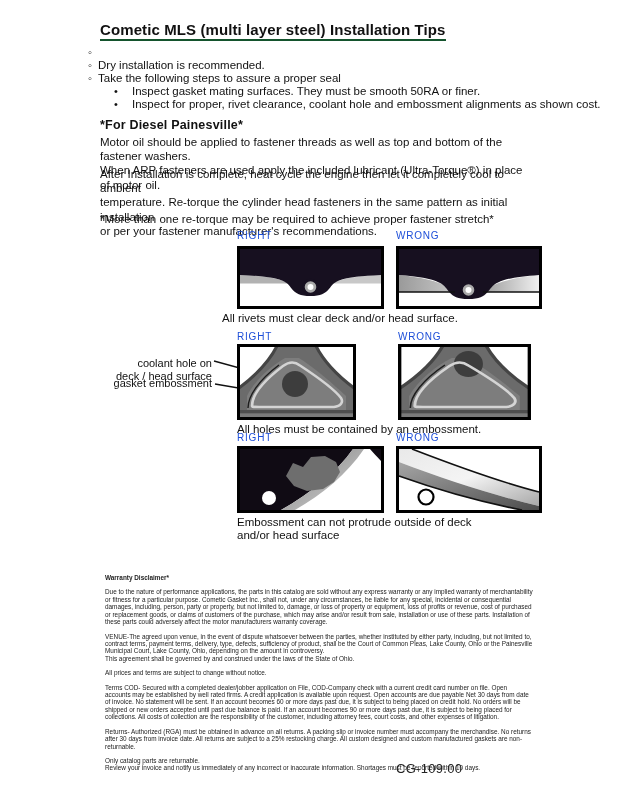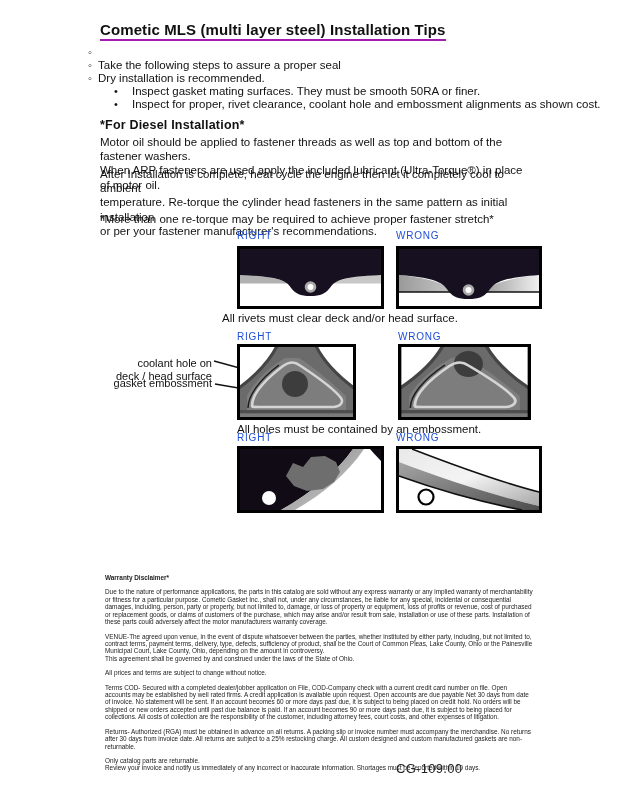--- a/index.html
+++ b/index.html
@@ -3,21 +3,21 @@
 <meta charset="utf-8">
 <style>
   html,body{margin:0;padding:0;background:#ffffff;}
   .page{
     position:relative;width:618px;height:800px;background:#ffffff;overflow:hidden;
     font-family:"Liberation Sans", sans-serif;color:#111111;
   }
   .abs{position:absolute;}
   .title{
     left:100px;top:21px;font-size:15px;font-weight:bold;
-    border-bottom:2px solid #a21caf;padding-bottom:1px;letter-spacing:.1px;
+    border-bottom:2px solid #14532d;padding-bottom:1px;letter-spacing:.1px;
   }
   .bullets{left:88px;top:46px;font-size:11.5px;line-height:13px;}
   .b-row{display:flex;align-items:flex-start;}
   .b-row .mk{width:10px;flex:0 0 10px;text-align:left;}
   .b-row.main .mk::before{content:"\25E6";font-size:11px;}
   .b-row.sub{margin-left:26px;gap:8px;}
   .b-row.sub .mk::before{content:"\2022";font-size:11px;}
   .h2{left:100px;top:118px;font-size:12.5px;font-weight:bold;letter-spacing:.2px;}
   .para{left:100px;width:432px;font-size:11.5px;line-height:14.2px;white-space:pre-line;}
   .p1{top:135px;}
@@ -38,37 +38,37 @@
 <div class="page">
 
   <div class="abs title">Cometic MLS (multi layer steel) Installation Tips</div>
 
   <div class="abs bullets">
     <div class="b-row main">
         <span class="mk"></span>
       </div>
     <div class="b-row main">
         <span class="mk"></span>
+        <span>Dry installation is recommended.</span>
+      </div>
+    <div class="b-row main">
+        <span class="mk"></span>
         <span>Take the following steps to assure a proper seal</span>
       </div>
-    <div class="b-row main">
-        <span class="mk"></span>
-        <span>Dry installation is recommended.</span>
-      </div>
     <div class="b-row sub">
         <span class="mk"></span>
         <span>Inspect gasket mating surfaces.  They must be smooth 50RA or finer.</span>
       </div>
     <div class="b-row sub">
         <span class="mk"></span>
         <span>Inspect for proper, rivet clearance, coolant hole and embossment alignments as shown cost.</span>
       </div>
   </div>
 
-  <div class="abs h2">*For Diesel Installation*</div>
+  <div class="abs h2">*For Diesel Painesville*</div>
   <div class="abs para p1">Motor oil should be applied to fastener threads as well as top and bottom of the fastener washers.
 When ARP fasteners are used apply the included lubricant (Ultra-Torque®) in place of motor oil.</div>
   <div class="abs para p2">After Installation is complete, heat cycle the engine then let it completely cool to ambient
 temperature. Re-torque the cylinder head fasteners in the same pattern as initial installation
 or per your fastener manufacturer's recommendations.</div>
   <div class="abs para p3">*More than one re-torque may be required to achieve proper fastener stretch*</div>
 
   <div class="abs dg-label" style="left:237px;top:230px;width:147px;">RIGHT</div>
   <div class="abs dg-label" style="left:396px;top:230px;width:146px;">WRONG</div>
 
@@ -197,20 +197,22 @@
       <rect x="0" y="0" width="146" height="67" fill="#ffffff"></rect>
       <path d="M16,3 L3,3 L3,16 C50,34 100,50 143,60 L143,46 C100,35 60,20 16,3 Z" fill="url(#gw1)"></path>
       <path d="M16,3 C60,20 100,35 143,46" fill="none" stroke="#111111" stroke-width="1.6"></path>
       <path d="M3,16 C50,34 100,50 143,60 L143,64 L126,64 C85,56 45,45 3,30 Z" fill="url(#gw2)"></path>
       <path d="M3,30 C45,45 85,56 126,64" fill="none" stroke="#111111" stroke-width="1.6"></path>
       <circle cx="30" cy="51" r="7.5" fill="#ffffff" stroke="#000000" stroke-width="2.2"></circle>
       <rect x="1.5" y="1.5" width="143" height="64" fill="none" stroke="#000000" stroke-width="3"></rect>
     </svg>
   </div>
 
+  <div class="abs caption" style="left:237px;top:516px;width:250px;">Embossment can not protrude outside of deck
+and/or head surface</div>
 
   <div class="abs disclaimer">
     <p class="dh">Warranty Disclaimer*</p>
     <p>Due to the nature of performance applications, the parts in this catalog are sold without any express warranty or any implied warranty of merchantability or fitness for a particular purpose.  Cometic Gasket Inc., shall not, under any circumstances, be liable for any special, incidental or consequential damages, including, person, party or property, but not limited to, damage, or loss of property or equipment, loss of profits or revenue, cost of purchased or replacement goods, or claims of customers of the purchase, which may arise and/or result from sale, installation or use of these parts.  Installation of these parts could adversely affect the motor manufacturers warranty coverage.</p>
     <p>VENUE-The agreed upon venue, in the event of dispute whatsoever between the parties, whether instituted by either party, including, but not limited to, contract terms, payment terms, delivery, type, defects, sufficiency of product, shall be the Court of Common Pleas, Lake County, Ohio or the Painesville Municipal Court, Lake County, Ohio, depending on the amount in controversy.
 This agreement shall be governed by and construed under the laws of the State of Ohio.</p>
     <p>All prices and terms are subject to change without notice.</p>
     <p>Terms COD- Secured with a completed dealer/jobber application on File, COD-Company check with a current credit card number on file.  Open accounts may be established by well rated firms.  A credit application is available upon request.  Open accounts are due payable Net 30 days from date of invoice.  No statement will be sent.  If an account becomes 60 or more days past due, it is subject to being placed on credit hold.  No orders will be shipped or new orders accepted until past due balance is paid.  If an account becomes 90 or more days past due, it is subject to being placed for collections.  All costs of collection are the responsibility of the customer, including attorney fees, court costs, and other expenses of litigation.</p>
     <p>Returns- Authorized (RGA) must be obtained in advance on all returns.  A packing slip or invoice number must accompany the merchandise.  No returns after 30 days from invoice date.  All returns are subject to a 25% restocking charge.  All custom designed and custom manufactured gaskets are non-returnable.</p>
     <p>Only catalog parts are returnable.

